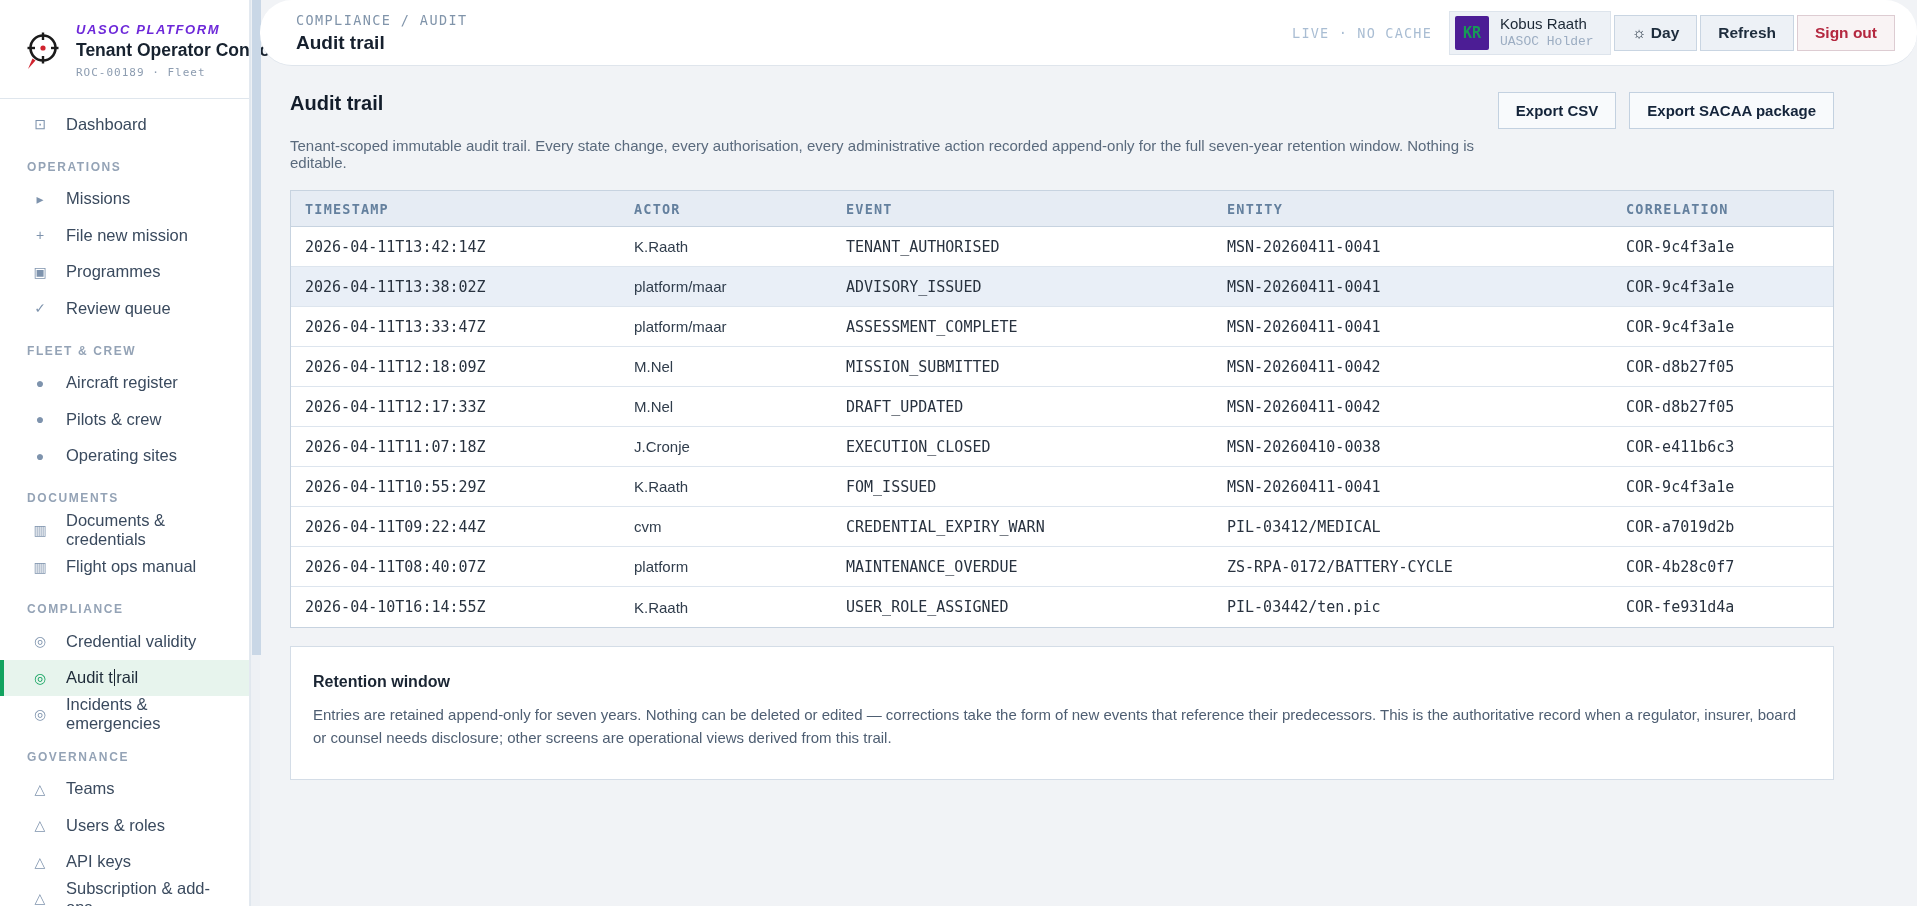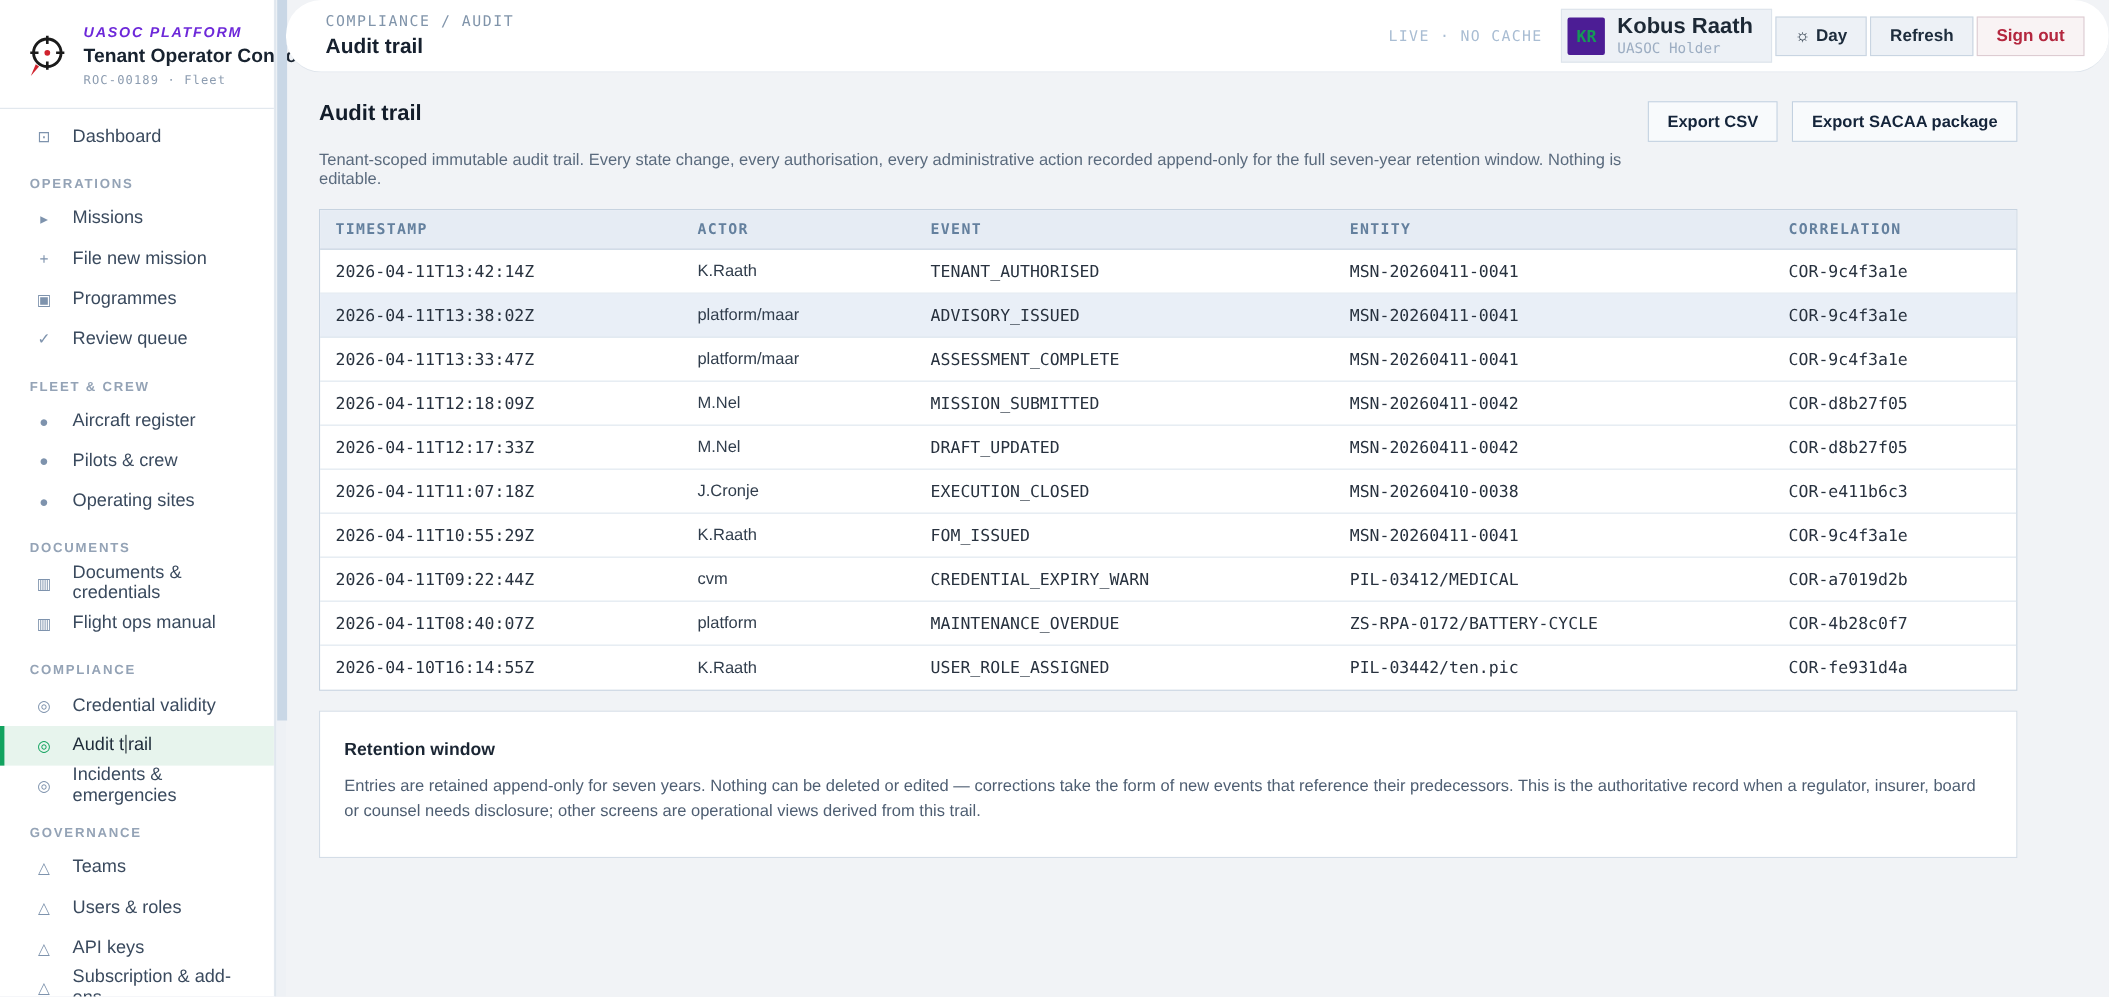--- a/index.html
+++ b/index.html
@@ -79,22 +79,22 @@
   .live { font-size:13.5px; color:#a9bdd3; letter-spacing:1.2px; margin-right:14px; }
   .user-chip {
     display:flex; align-items:center; gap:11px; background:#edf1f6;
     border:1px solid #dde4ec; padding:4px 16px 4px 5px; cursor:pointer;
   }
   .avatar {
     width:34px; height:34px; background:#4c1d95; color:#169a57;
     font-weight:bold; font-size:15px; display:flex; align-items:center; justify-content:center;
     border-radius:2px;
   }
-  .user-name { font-size:20px; font-weight:bold; color:#1c2835; line-height:1.1; }
-  .user-role { font-size:13px; color:#9cadc2; margin-top:2px; }
+  .user-name { font-size:15px; font-weight:normal; color:#1c2835; line-height:1.1; }
+  .user-role { font-size:13px; color:#9cadc2; margin-top:2px;font-family:Liberation Mono, monospace; }
   .topbtn {
     background:#edf1f6; border:1px solid #c9d5e2; padding:8px 17px;
     font-family:"Liberation Sans", sans-serif;
     font-size:15.5px; font-weight:bold; color:#1d2c3c; cursor:pointer;
   }
   .topbtn .sun { font-weight:normal; margin-right:5px; }
   .topbtn.signout { color:#b4273f; background:#f9f3f4; border-color:#ddccd2; }
 
   
   .content { padding:26px 83px 0 30px; }

